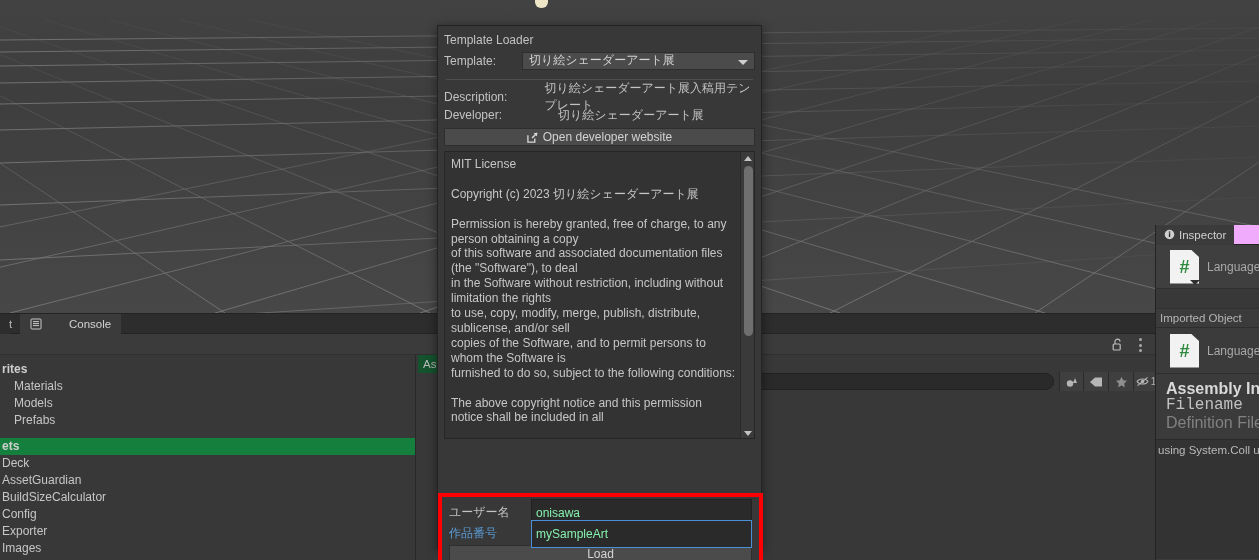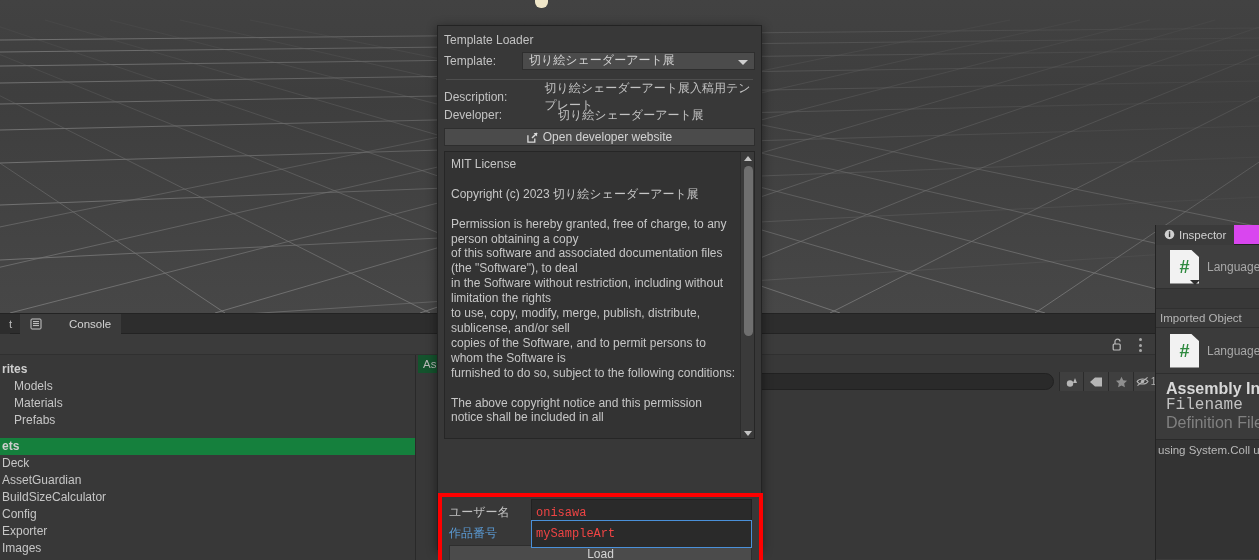--- a/index.html
+++ b/index.html
@@ -90,21 +90,21 @@
     justify-content: center; background: #3f3f3f; border-right: 1px solid #2b2b2b;
     color: #b0b0b0; font-size: 10px; gap:1px;
   }
   .fbtn:first-child { border-left: 1px solid #2b2b2b; }
 
   
   .inspector {
     position: absolute; left: 1155px; top: 225px; width: 104px; height: 335px;
     background: #3b3b3b; border-left: 1px solid #232323; overflow: hidden;
   }
-  .insp-tabbar { height: 20px; background: #d946ef; border-bottom: 1px solid #232323; position:relative; }
+  .insp-tabbar { height: 20px; background: #f0abfc; border-bottom: 1px solid #232323; position:relative; }
   .insp-tab {
     position:absolute; left:0; top:0; height: 20px; background: #3b3b3b;
     display: flex; align-items: center; gap: 4px; padding: 0 8px;
     font-size: 11.5px; color: #d0d0d0; white-space:nowrap;
   }
   .insp-head {
     height: 44px; background: #3f3f3f; border-bottom: 1px solid #303030;
     display: flex; align-items: center; padding-left: 14px; gap: 8px; position:relative;
   }
   .insp-gap { height: 20px; background: #383838; border-bottom:1px solid #303030; }
@@ -211,21 +211,21 @@
     position: absolute; left: 0px; top: 467px; width: 325px; height: 83px;
     border: 4px solid #fe0000; background: #383838;
   }
   .vd-form { padding: 6px 7px 0 7px; }
   .frow { display: flex; align-items: center; height: 19px; margin-bottom: 2px; }
   .frow .k { width: 82px; font-size: 12px; color: #c2c2c2; }
   .frow .k.blue { color: #5b9bd5; }
   .finput {
     flex: 1; height: 28px; background: #2a2a2a; border: 1px solid #212121;
     display: flex; align-items: center; padding: 0 4px;
-    font-size: 12px; color: #ef4444; font-family: Liberation Mono, monospace;
+    font-size: 12px; color: #86efac;
   }
   .finput.focused { border: 1px solid #4a90d9; }
   .load-btn {
     margin-top: 2px; height: 18px; background: #4b4b4b; border: 1px solid #2e2e2e;
     display: flex; align-items: center; justify-content: center;
     font-size: 12px; color: #d5d5d5;
   }
 </style>
 </head>
 <body>
@@ -320,22 +320,22 @@
           <i></i>
           <i></i>
           <i></i>
         </span>
     </div>
 
     <div class="proj-body">
 
       <div class="tree-pane">
         <div class="tree-row bold">rites</div>
+        <div class="tree-row" style="padding-left:14px">Materials</div>
         <div class="tree-row" style="padding-left:14px">Models</div>
-        <div class="tree-row" style="padding-left:14px">Materials</div>
         <div class="tree-row" style="padding-left:14px">Prefabs</div>
         <div class="tree-spacer"></div>
         <div class="tree-row bold selected">ets</div>
         <div class="tree-row">Deck</div>
         <div class="tree-row">AssetGuardian</div>
         <div class="tree-row">BuildSizeCalculator</div>
         <div class="tree-row">Config</div>
         <div class="tree-row">Exporter</div>
         <div class="tree-row">Images</div>
         <div class="tree-row">Language</div>

